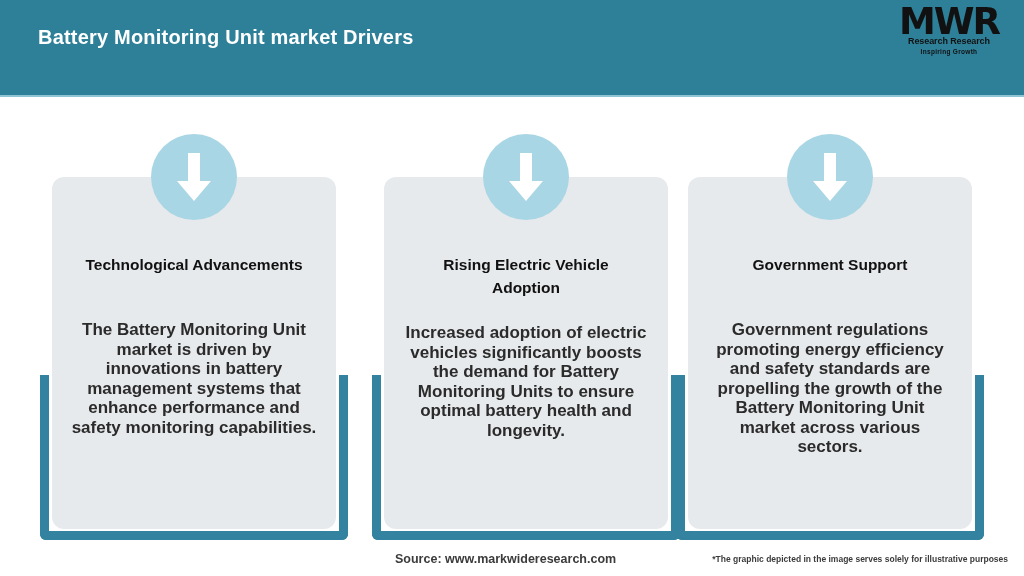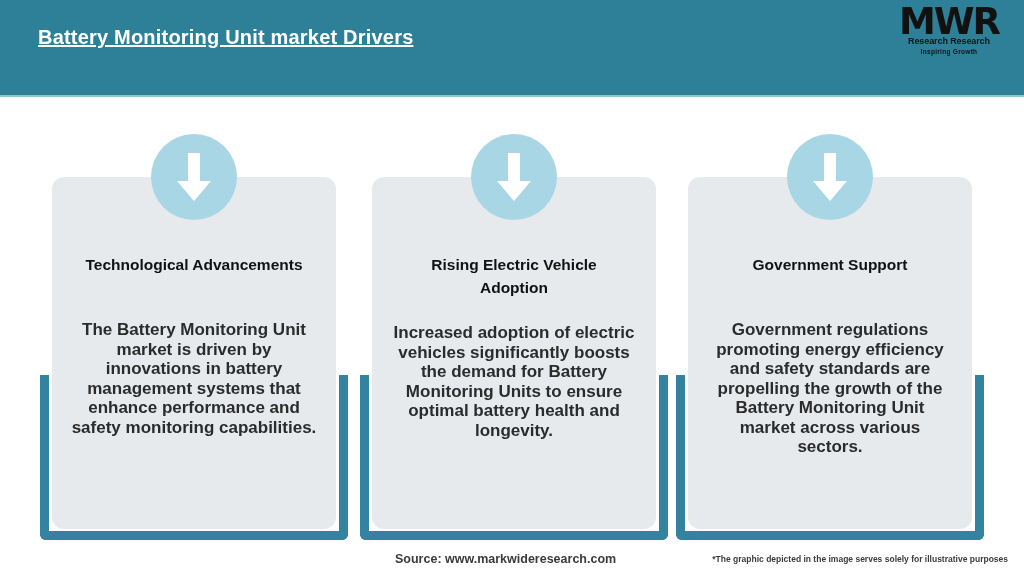--- a/index.html
+++ b/index.html
@@ -23,21 +23,20 @@
     border-bottom: 2px solid #8FC4D4;
   }
   .header-title {
     position: absolute;
     left: 38px;
     top: 26px;
     font-size: 20px;
     font-weight: bold;
     color: #ffffff;
     letter-spacing: 0.2px;
-    text-decoration: underline;
   }
   .logo {
     position: absolute;
     right: 20px;
     top: 8px;
     width: 110px;
     height: 56px;
     text-align: center;
   }
   .logo-mark {
@@ -71,21 +70,21 @@
     height: 443px;
   }
 
   .card-slot {
     position: absolute;
     top: 0;
     width: 320px;
     height: 443px;
   }
   .card-slot.s1 { left: 34px; }
-  .card-slot.s2 { left: 354px; }
+  .card-slot.s2 { left: 366px; }
   .card-slot.s3 { left: 670px; }
 
   
   .bracket {
     position: absolute;
     left: 6px;
     top: 278px;
     width: 308px;
     height: 165px;
     border-left: 9px solid #3282A0;

